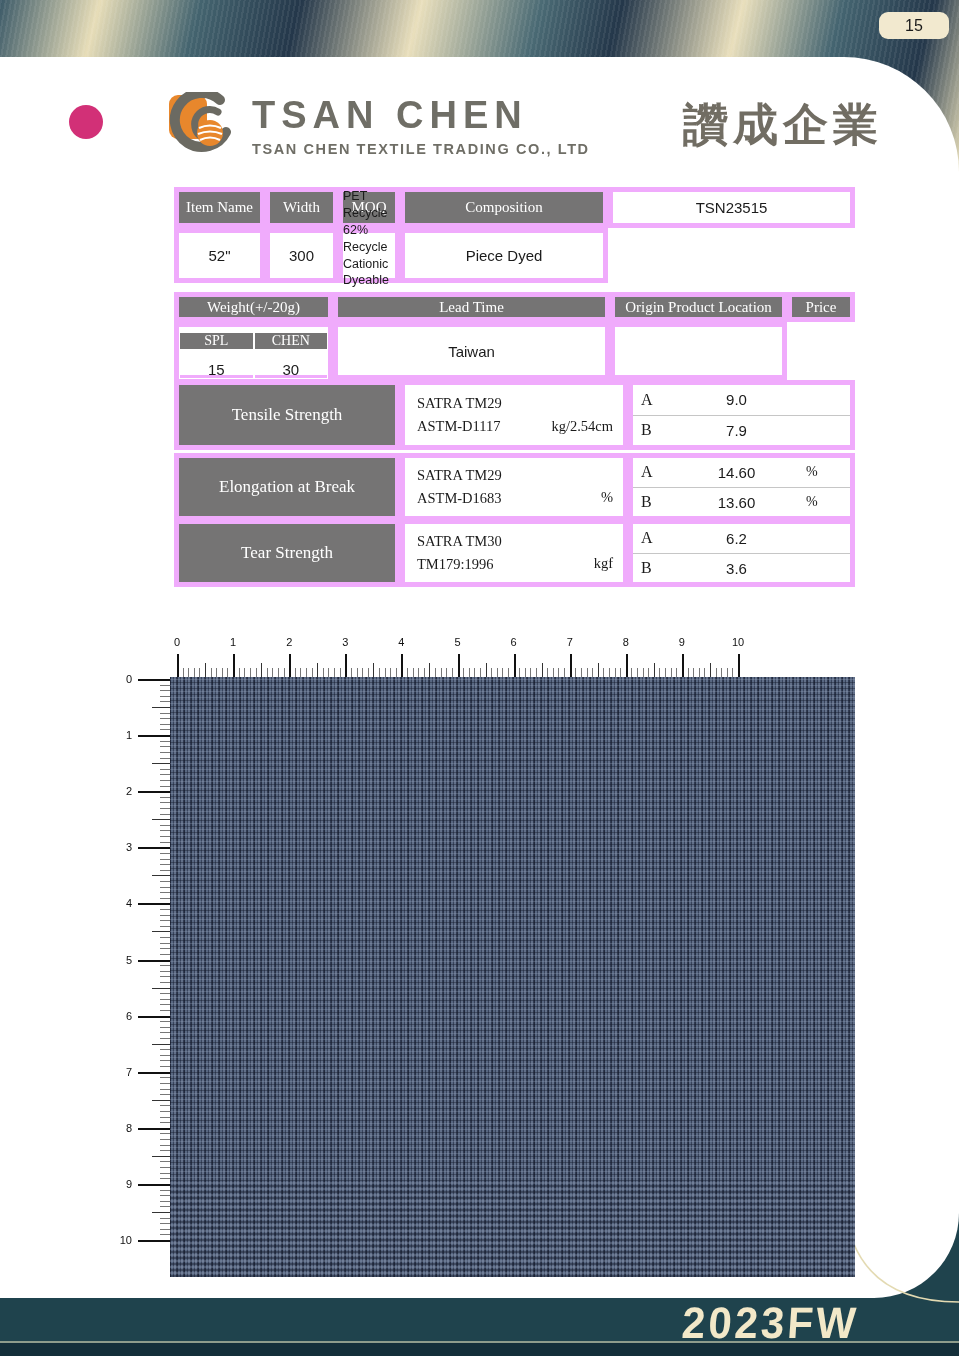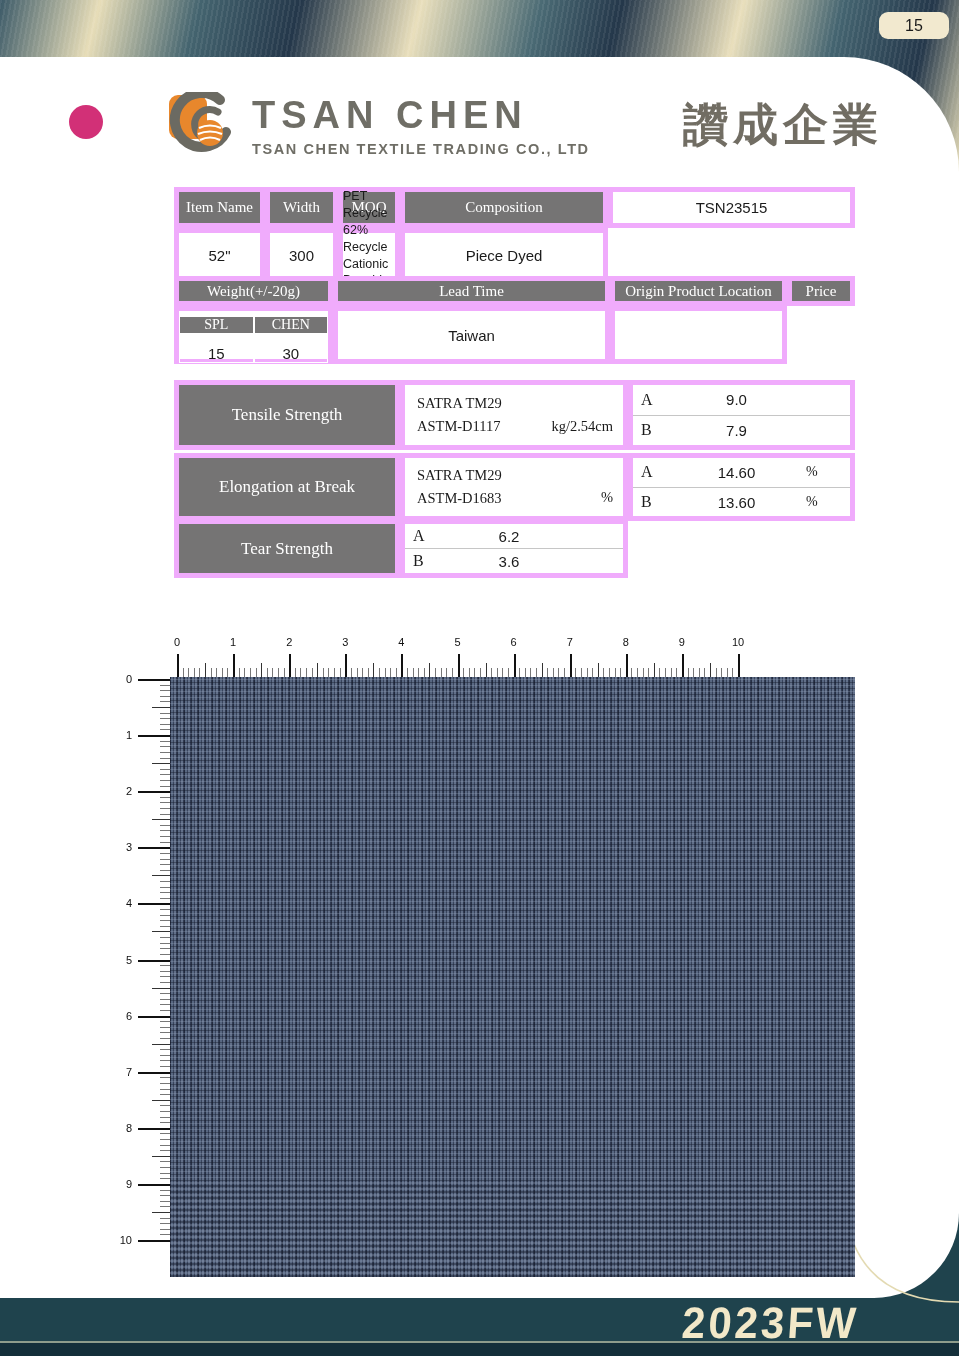--- a/index.html
+++ b/index.html
@@ -48,21 +48,21 @@
   .grid{position:absolute;z-index:3;box-sizing:border-box;}
   .cell{box-sizing:border-box;border:5px solid #f0abfc;display:flex;align-items:center;
     justify-content:center;background:#fff;color:#1b1b1b;}
   .hdr{background:#757474;color:#fff;font-family:"Liberation Serif",serif;font-size:15px;}
   .sans{font-family:"Liberation Sans",sans-serif;font-size:15px;}
 
   .sec1{left:174px;top:187px;width:681px;display:grid;
     grid-template-columns:91px 73px 62px 208px 247px;grid-template-rows:41px 55px;}
   .comp-cell{flex-direction:column;line-height:1.35;font-size:12.5px;}
 
-  .sec2{left:174px;top:276px;width:558px;display:grid;
+  .sec2{left:174px;top:292px;width:558px;display:grid;
     grid-template-columns:159px 277px 177px 68px;grid-template-rows:30px 58px;}
   .lead-sub{display:grid;grid-template-columns:1fr 1fr;grid-template-rows:27px 31px;padding:0;}
   .lead-sub .sub{border:1px solid #fff;}
   .lead-sub .subhdr{background:#757474;color:#fff;font-family:"Liberation Serif",serif;font-size:14px;
      display:flex;align-items:center;justify-content:center;}
   .lead-sub .subval{display:flex;align-items:center;justify-content:center;font-size:15px;}
 
   .tests{left:174px;top:380px;width:681px;}
   .test-block{display:grid;grid-template-columns:226px 228px 227px;margin-bottom:3px;}
   .test-name{background:#757474;color:#fff;font-family:"Liberation Serif",serif;font-size:17px;}
@@ -204,20 +204,25 @@
         <div class="tv-row">
           <span class="tv-letter">B</span>
           <span class="tv-value">13.60</span>
           <span class="tv-unit">%</span>
         </div>
       </div>
     </div>
 
     <div class="test-block" style="height:59px">
       <div class="cell test-name">Tear Strength</div>
+      <div class="cell test-method">
+        <div>SATRA TM30</div>
+        <div>TM179:1996</div>
+        <span class="unit">kgf</span>
+      </div>
       <div class="cell test-values">
         <div class="tv-row">
           <span class="tv-letter">A</span>
           <span class="tv-value">6.2</span>
           <span class="tv-unit"></span>
         </div>
         <div class="tv-row">
           <span class="tv-letter">B</span>
           <span class="tv-value">3.6</span>
           <span class="tv-unit"></span>

